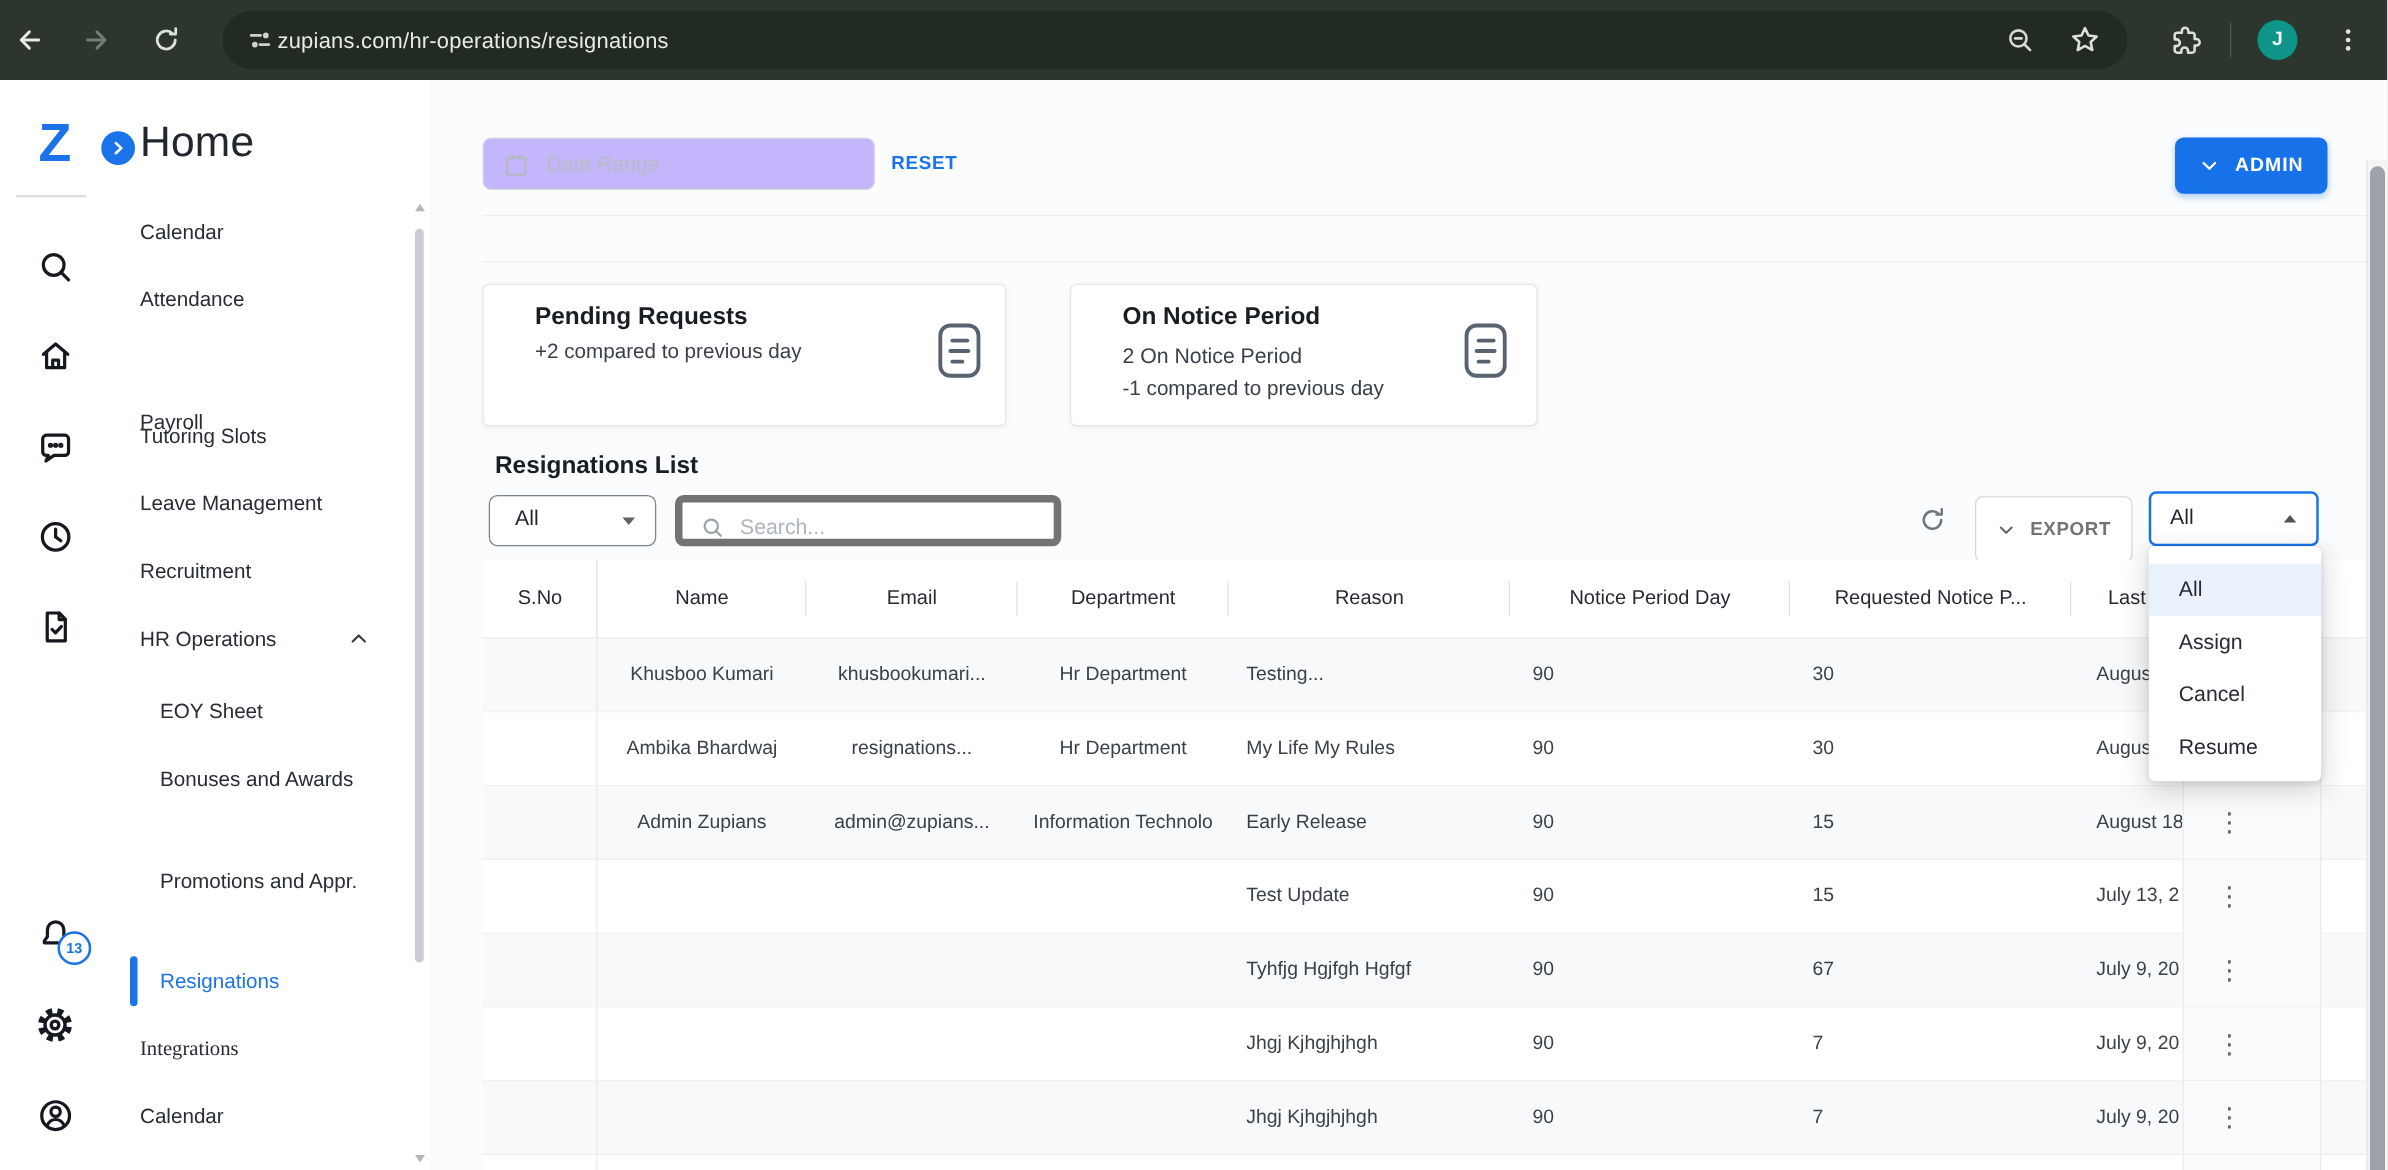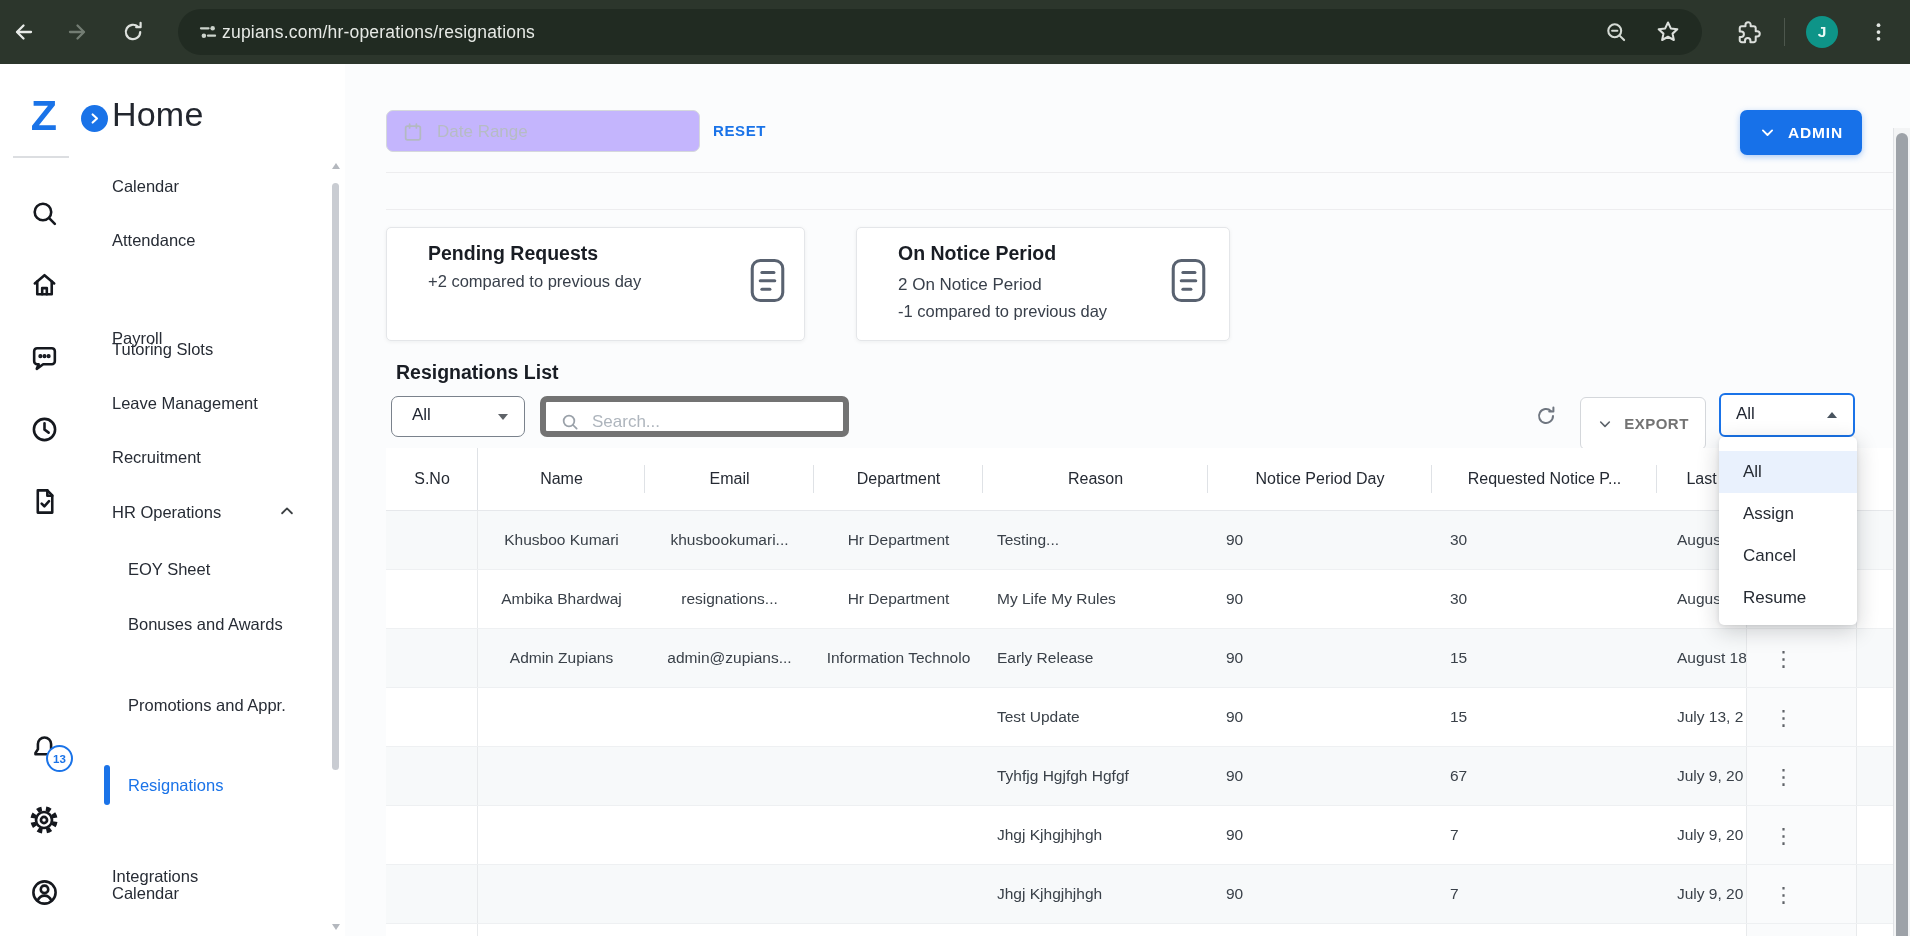--- a/index.html
+++ b/index.html
@@ -252,21 +252,21 @@
       <span class="mi-chev">
         <svg width="18" height="18" viewBox="0 0 24 24" fill="none" stroke="currentColor" stroke-width="2.4" stroke-linecap="round" stroke-linejoin="round">
             <path d="M5.5 15 12 8.5 18.5 15"></path>
           </svg>
       </span>
       <div class="mi child" style="top:494px;">EOY Sheet</div>
       <div class="mi child two" style="top:547px;">Bonuses and Awards</div>
       <div class="mi child two" style="top:628px;">Promotions and Appr.</div>
       <div class="active-bar"></div>
       <div class="mi child active" style="top:710px;">Resignations</div>
-      <div class="mi" style="top:801px;">Integrations</div>
+      <div class="mi" style="top:764px;font-family:Liberation Serif, serif;">Integrations</div>
       <div class="mi" style="top:818px;">Calendar</div>
       <div class="mscroll-up"></div>
       <div class="mscroll-thumb"></div>
       <div class="mscroll-dn"></div>
     </div>
 
     <div class="content">
 
       <div class="date-input">
         <span class="cal">

